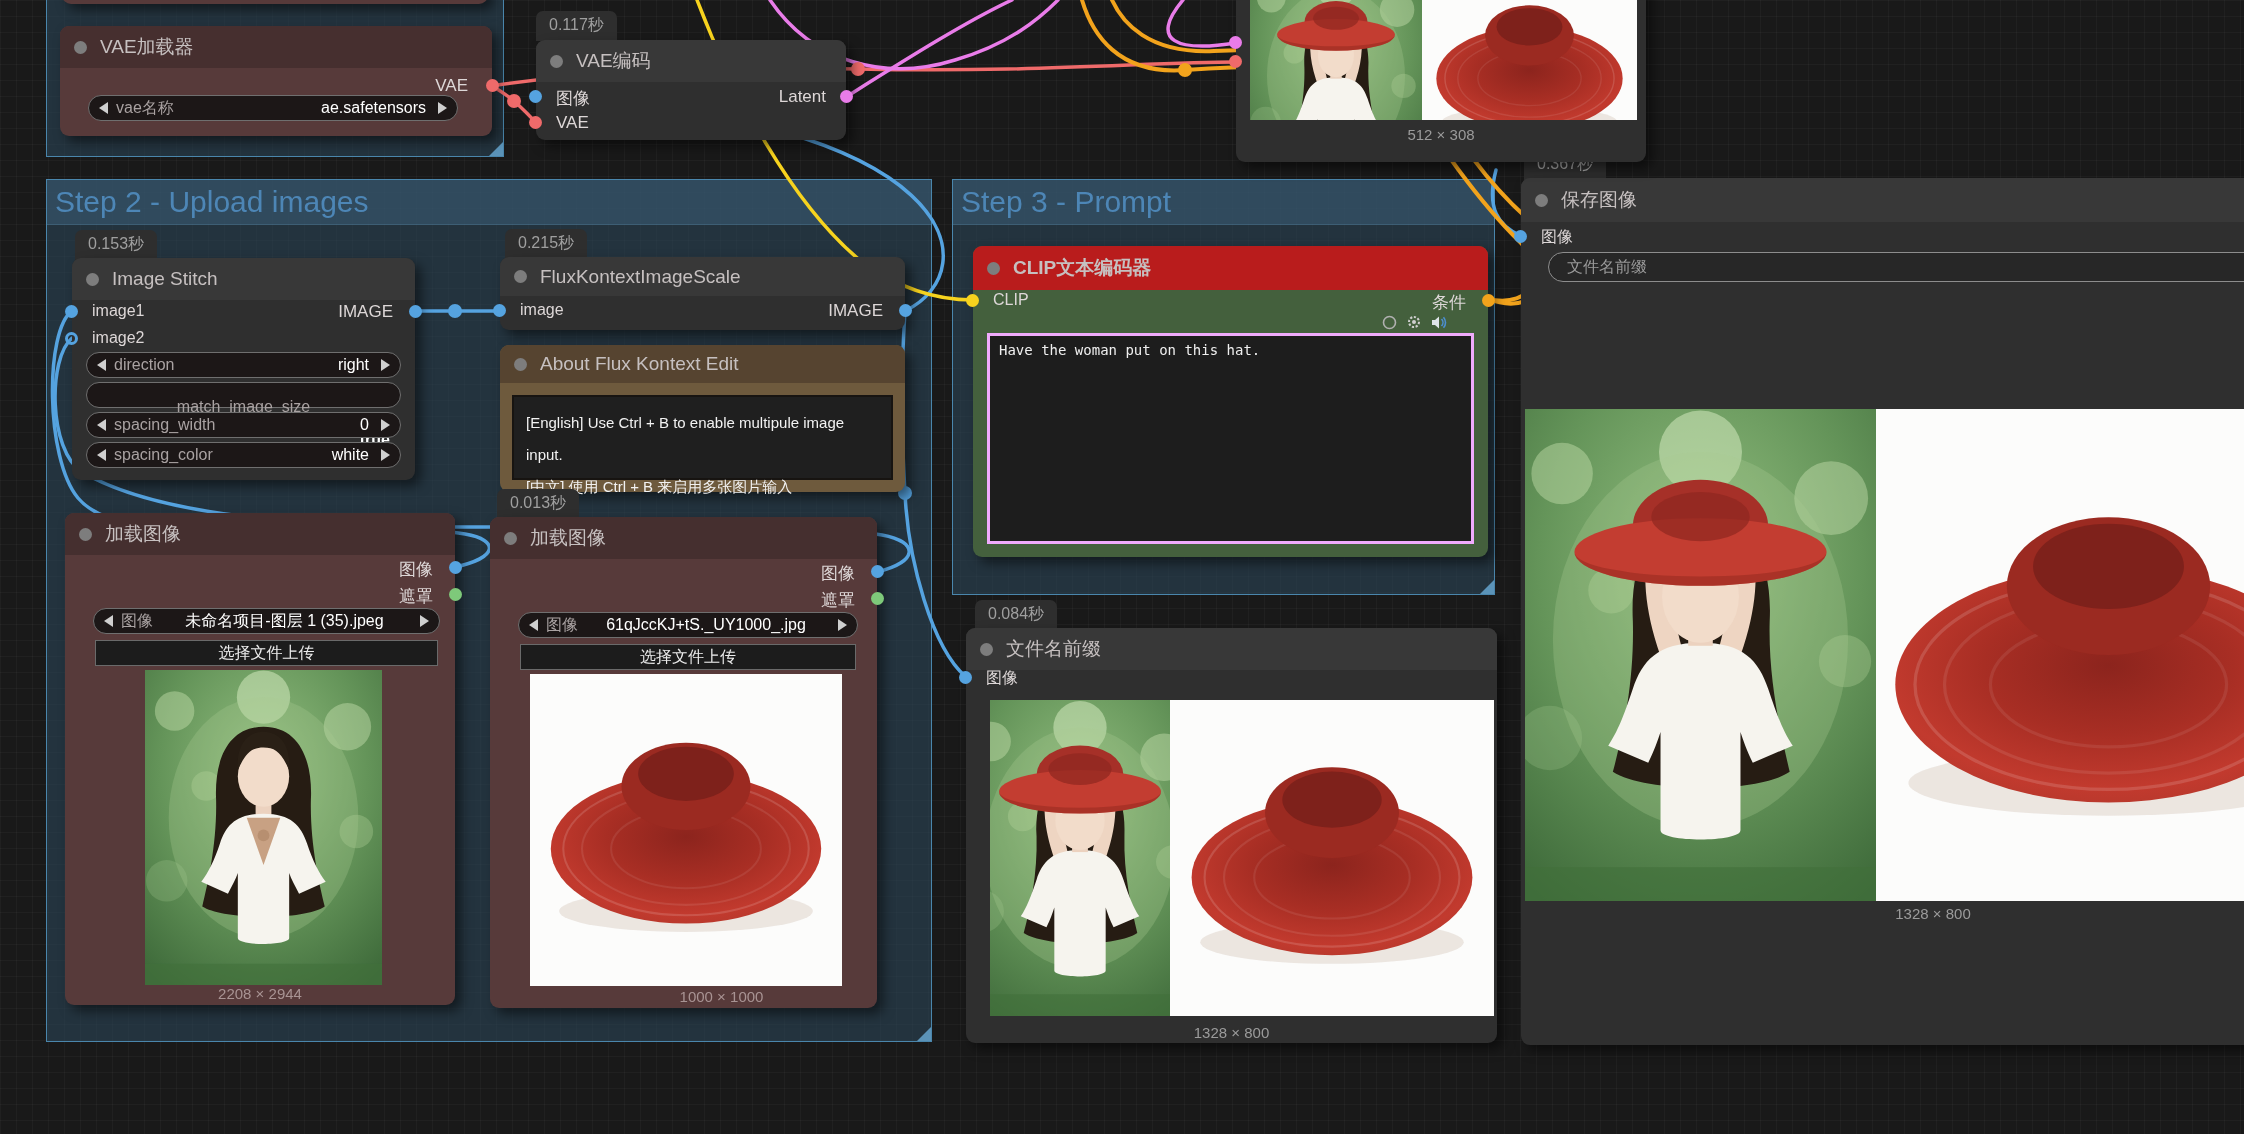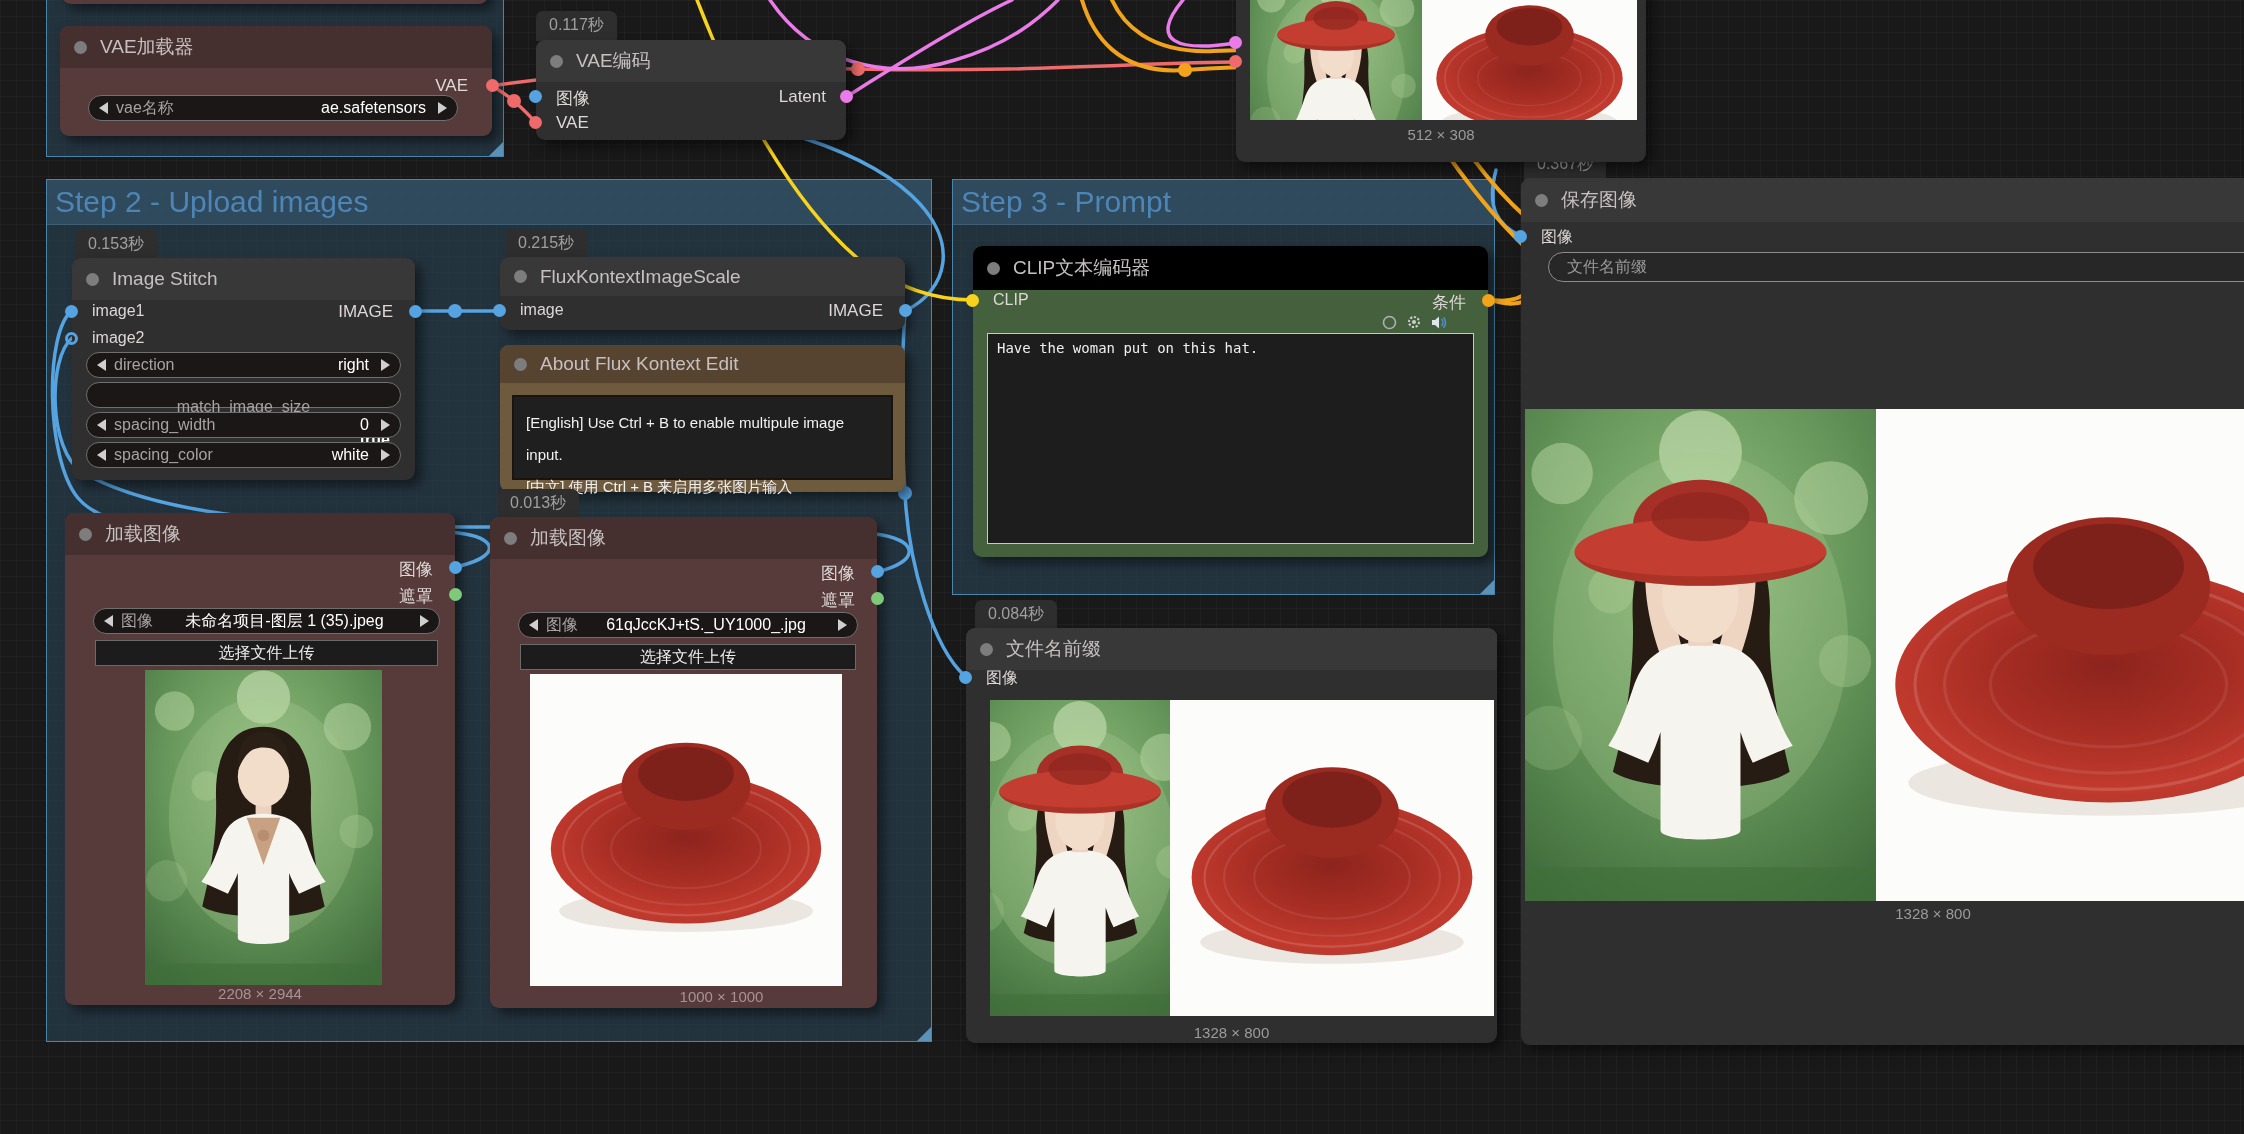--- a/index.html
+++ b/index.html
@@ -19,39 +19,39 @@
   .gresize{position:absolute;right:0;bottom:0;width:0;height:0;border-left:14px solid transparent;border-bottom:14px solid #5b93b8;}
   
   #wires{position:absolute;left:0;top:0;z-index:1;pointer-events:none;}
   
   .node{position:absolute;border-radius:9px;box-shadow:6px 6px 12px rgba(0,0,0,.5);z-index:2;box-sizing:border-box;}
   .hd{height:42px;border-radius:9px 9px 0 0;display:flex;align-items:center;padding:0 14px;gap:13px;}
   .hd .ttl{font-size:19px;color:#c6c0c0;white-space:nowrap;}
   .cdot{width:13px;height:13px;border-radius:50%;background:#7d7d7d;flex:0 0 auto;}
   .dark{background:#2f2f2f;} .dark .hd{background:#383838;}
   .maroon{background:#573a3a;} .maroon .hd{background:#452f2f;}
-  .green-n{background:#44603d;} .green-n .hd{background:#000000;}
+  .green-n{background:#44603d;} .green-n .hd{background:#b91c1c;font-weight:bold;}
   .note-n{background:#6e5a3d;} .note-n .hd{background:#564430;}
   .sock{position:absolute;width:13px;height:13px;border-radius:50%;z-index:3;}
   .sock.hollow{width:7px;height:7px;border:3px solid;background:transparent !important;}
   .slab{position:absolute;font-size:17px;color:#ddd7d7;white-space:nowrap;}
   .slab.r{text-align:right;}
   .badge{position:absolute;background:#2e2e2e;color:#9f9f9f;font-size:16px;padding:4px 13px 5px;border-radius:7px 7px 0 0;z-index:2;white-space:nowrap;}
   .pill{position:absolute;background:#1c1717;border:1px solid #6f6f6f;border-radius:14px;height:26px;display:flex;align-items:center;padding:0 10px;font-size:16px;box-sizing:border-box;}
   .pill .lab{color:#a9a2a2;margin:15px 8px;white-space:nowrap;}
   .pill .val{margin-left:auto;color:#fff;white-space:nowrap;}
   .arrL{width:0;height:0;border-top:6px solid transparent;border-bottom:6px solid transparent;border-right:9px solid #cfcfcf;flex:0 0 auto;}
   .arrR{width:0;height:0;border-top:6px solid transparent;border-bottom:6px solid transparent;border-left:9px solid #cfcfcf;flex:0 0 auto;margin-left:12px;}
   .toggle{width:17px;height:17px;border-radius:50%;background:#8b9aab;margin-left:10px;flex:0 0 auto;}
   .btn{position:absolute;background:#1c1c1c;border:1px solid #6a6a6a;color:#ececec;font-size:16px;display:flex;align-items:center;justify-content:center;box-sizing:border-box;}
   .photo{position:absolute;overflow:hidden;background:#111;}
   .photo svg{display:block;}
   .size{position:absolute;font-size:15px;color:#9b9b9b;text-align:center;white-space:nowrap;}
   .maroon .size{color:#a89393;}
-  .ta{position:absolute;background:#1d1d1d;border:1px solid #f0abfc;color:#efefef;font-family:"DejaVu Sans Mono",monospace;font-size:14px;padding:6px 9px;box-sizing:border-box;}
+  .ta{position:absolute;background:#1d1d1d;border:3px solid #f0abfc;color:#efefef;font-family:"DejaVu Sans Mono",monospace;font-size:14px;padding:6px 9px;box-sizing:border-box;}
   .noteBox{position:absolute;background:#1f1f1f;border:2px solid #171411;color:#f2f2f2;font-size:15px;padding:10px 12px;box-sizing:border-box;line-height:32px;}
   .mini{display:inline-block;vertical-align:middle;}
   .iconrow{position:absolute;display:flex;gap:9px;align-items:center;}
 </style>
 </head>
 <body>
 
 <div id="canvas">
 
   <svg width="0" height="0" style="position:absolute">

